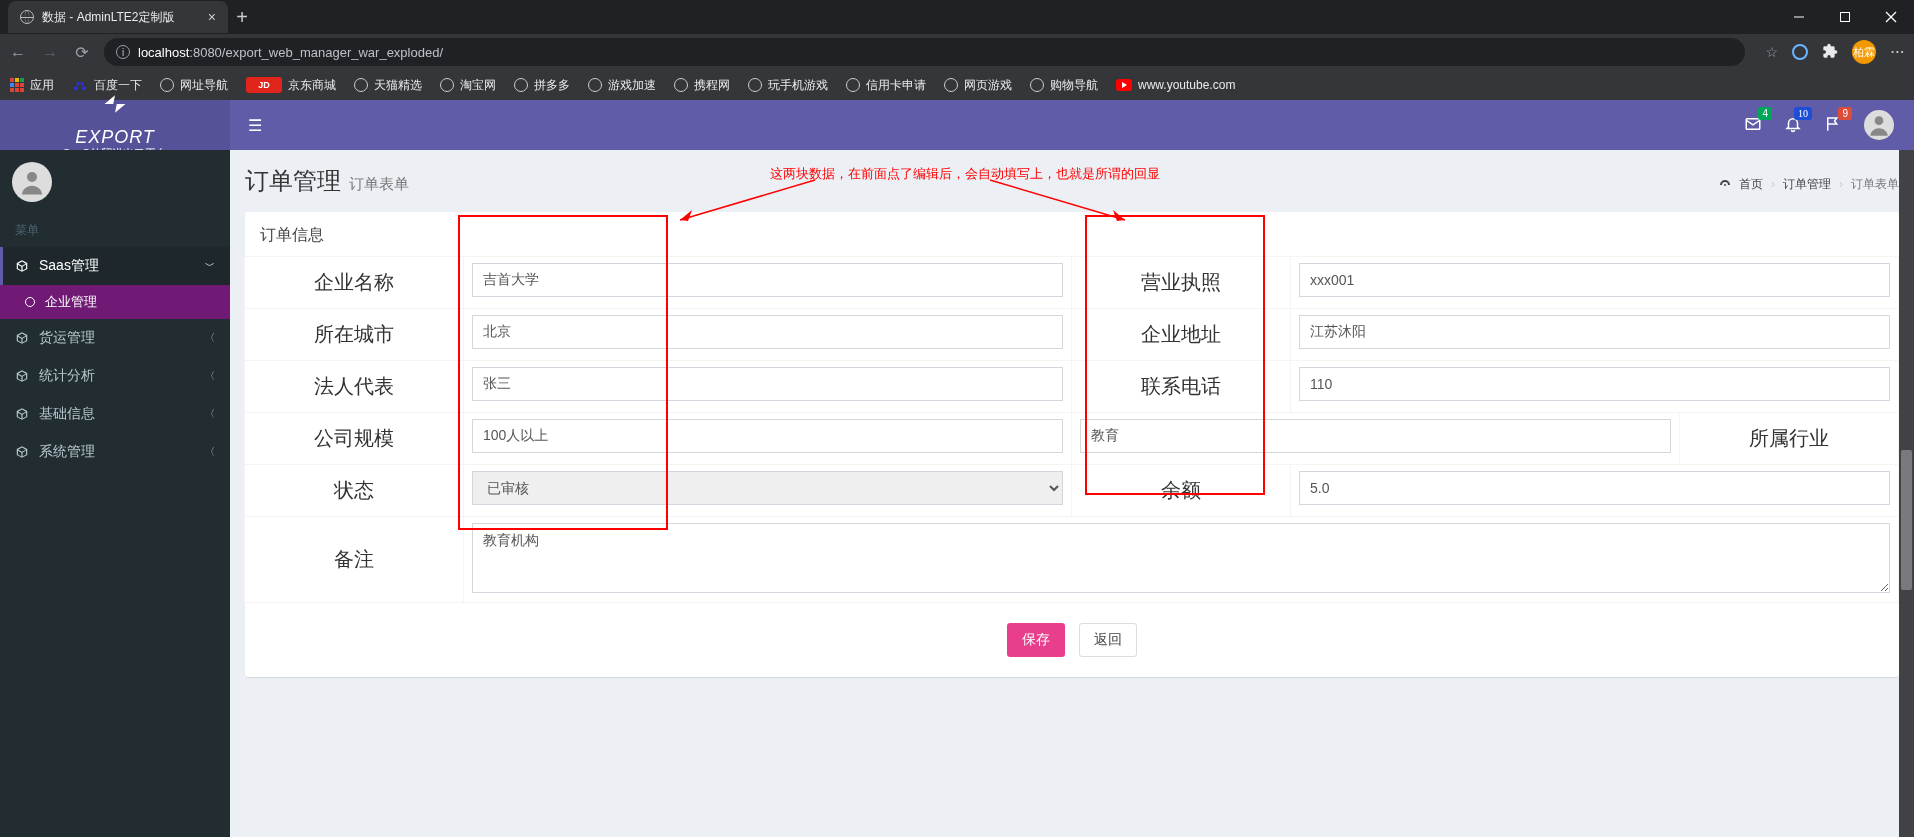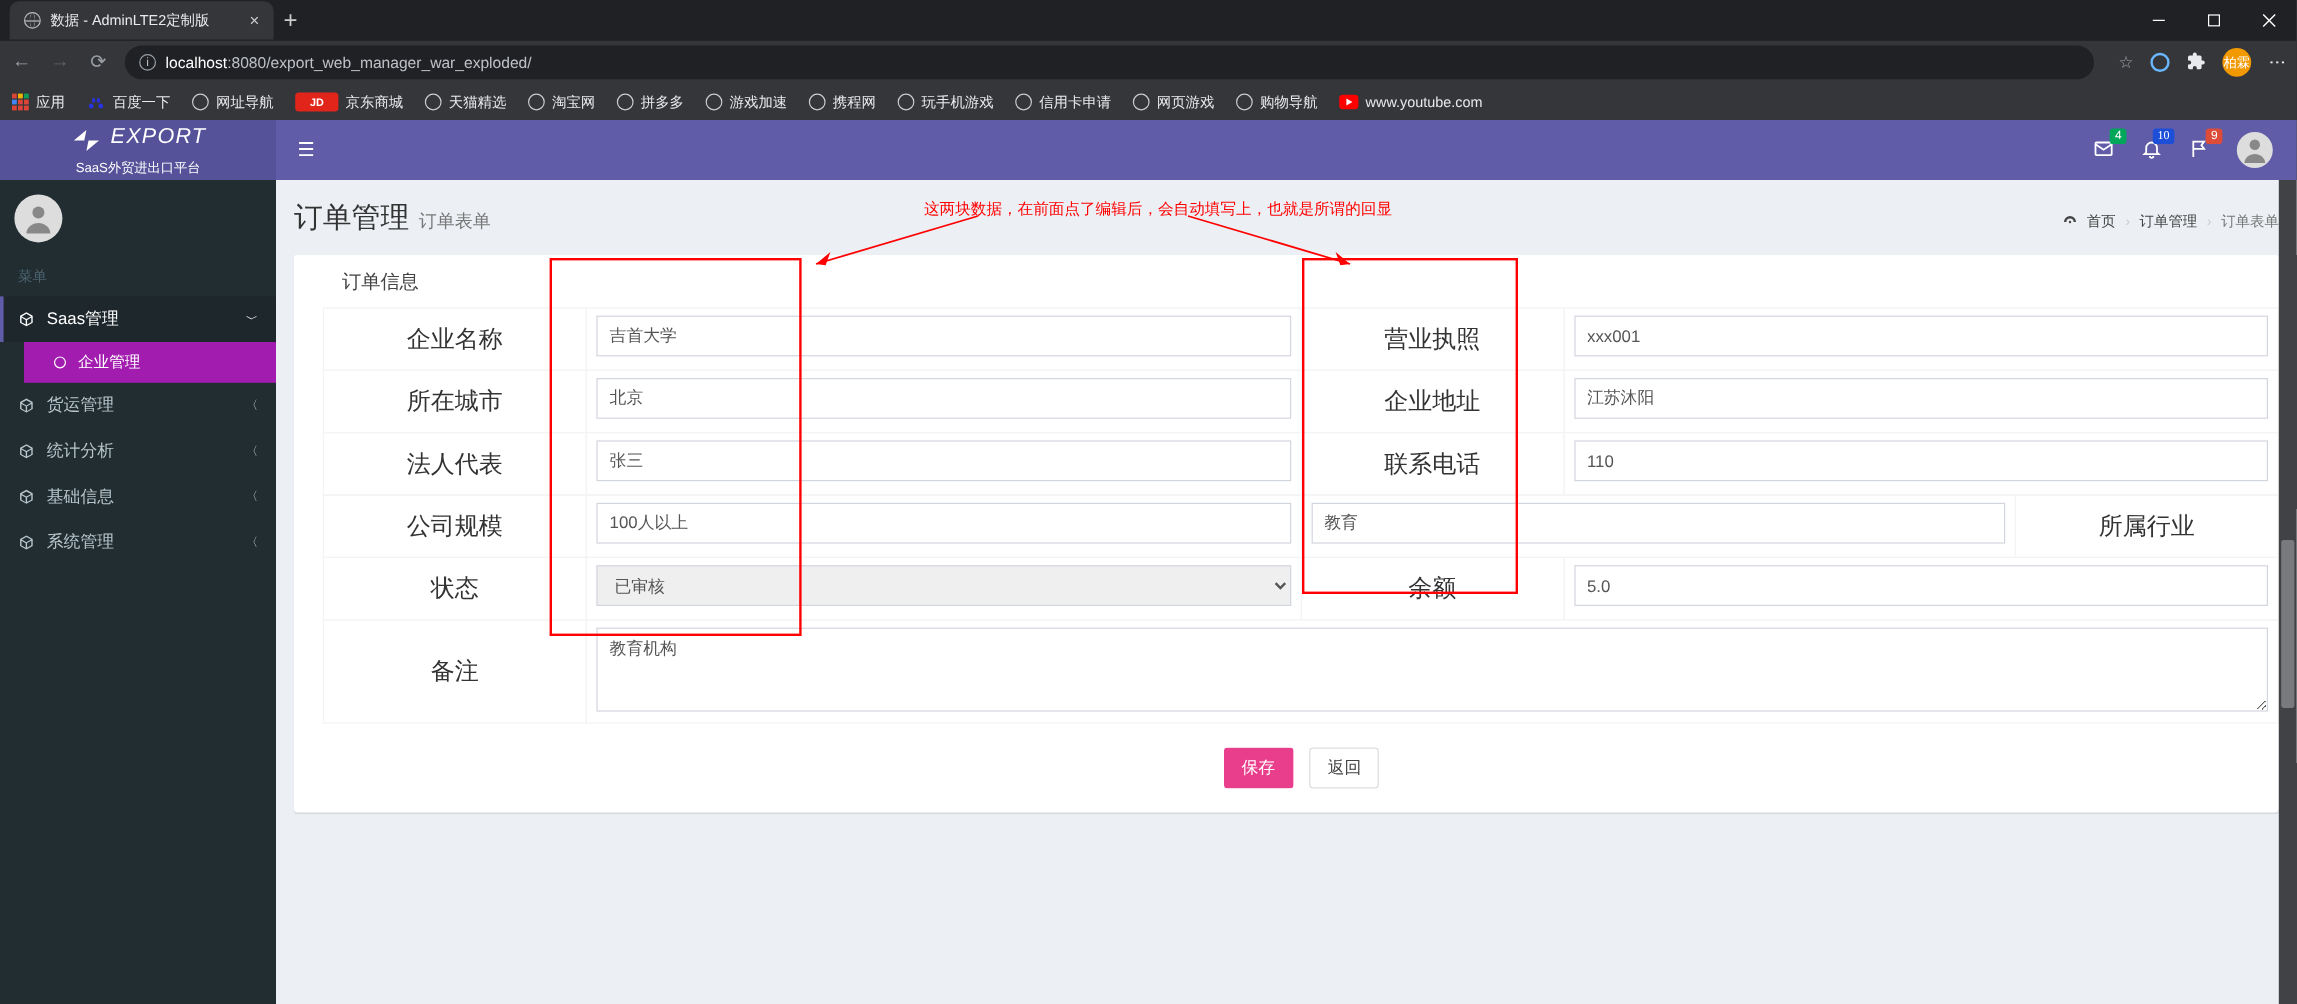--- a/index.html
+++ b/index.html
@@ -43,55 +43,55 @@
     .bm-yt { width: 16px; height: 12px; background: #ff0000; border-radius: 3px; position: relative; flex-shrink: 0; }
     .bm-yt::after { content: ""; position: absolute; left: 6px; top: 3px; border-left: 5px solid #fff; border-top: 3px solid transparent; border-bottom: 3px solid transparent; }
 
     
     .app { display: flex; height: calc(837px - 100px); }
     .sidebar { width: 230px; background: #222d32; color: #b8c7ce; flex-shrink: 0; display: flex; flex-direction: column; }
     .main { flex: 1; background: #ecf0f5; display: flex; flex-direction: column; overflow: hidden; position: relative; }
 
     .topbar { height: 50px; background: #605ca8; display: flex; align-items: center; }
     .logo { width: 230px; height: 50px; background: #555299; display: flex; align-items: center; justify-content: center; flex-direction: column; color: #fff; }
-    .logo-row { display: flex; gap: 6px; }
+    .logo-row { display: flex; align-items: center; gap: 6px; flex-direction: column; }
     .logo-arrow svg { width: 28px; height: 28px; }
     .logo-text { font-size: 18px; font-style: italic; letter-spacing: 1px; }
     .logo-sub { font-size: 11px; margin-top: -2px; }
     .hamburger { color: #fff; padding: 0 18px; font-size: 16px; cursor: pointer; }
     .topbar-right { margin-left: auto; display: flex; align-items: center; gap: 22px; padding-right: 20px; }
     .tb-icon { position: relative; color: #fff; cursor: pointer; }
     .badge { position: absolute; top: -8px; right: -10px; background: #00a65a; color: #fff; border-radius: 3px; font-size: 10px; padding: 1px 4px; }
     .badge.orange { background: #1d4ed8; font-family: Liberation Serif, serif; }
     .badge.red { background: #dd4b39; }
     .avatar { width: 30px; height: 30px; border-radius: 50%; background: #ddd; overflow: hidden; display: flex; align-items: center; justify-content: center; }
     .avatar svg { width: 26px; height: 26px; }
 
     .side-avatar { padding: 12px; }
     .side-avatar .circ { width: 40px; height: 40px; border-radius: 50%; background: #ddd; display: flex; align-items: center; justify-content: center; }
     .menu-header { padding: 8px 15px; color: #4b646f; font-size: 12px; }
     .menu-item { display: flex; align-items: center; padding: 10px 15px; cursor: pointer; gap: 10px; font-size: 14px; }
     .menu-item.active { background: #1e282c; color: #fff; border-left: 3px solid #605ca8; padding-left: 12px; }
     .menu-item .chev { margin-left: auto; font-size: 10px; }
-    .submenu { background: #a21caf; margin-left: 20px; }
+    .submenu { background: #701a75; }
     .submenu .menu-sub { display: flex; align-items: center; gap: 10px; padding: 8px 15px 8px 25px; font-size: 13px; cursor: pointer; }
     .submenu .menu-sub.on { color: #fff; }
     .sub-bullet { width: 10px; height: 10px; border: 1.5px solid currentColor; border-radius: 50%; flex-shrink:0; }
     .cube { width: 14px; height: 14px; flex-shrink: 0; }
 
     .content-header { padding: 15px; display: flex; align-items: baseline; }
     .content-header h1 { font-size: 24px; font-weight: 500; display: inline; }
     .content-header small { color: #777; margin-left: 8px; font-size: 15px; }
     .breadcrumb { margin-left: auto; display: flex; align-items: center; gap: 8px; color: #444; font-size: 12px; }
     .breadcrumb .sep { color: #ccc; }
     .breadcrumb a { color: #444; text-decoration: none; }
     .breadcrumb .last { color: #777; }
     .dash-icon { width: 12px; height: 10px; }
 
-    .box { background: #fff; border-top: 3px solid #fff; margin: 0 15px 15px; border-radius: 3px; box-shadow: 0 1px 1px rgba(0,0,0,0.1); padding-left: 25px; }
+    .box { background: #fff; border-top: 3px solid #fff; margin: 0 15px 15px; border-radius: 3px; box-shadow: 0 1px 1px rgba(0,0,0,0.1); }
     .box-header { padding: 10px 15px; border-bottom: 1px solid #f4f4f4; font-size: 16px; color: #444; }
     .form-row { display: flex; border-bottom: 0px solid #f4f4f4; }
     .form-cell { border: 1px solid #f4f4f4; margin: -1px 0 0 -1px; }
     .form-label { width: 220px; padding: 12px; text-align: center; color: #333; font-size: 20px; display: flex; align-items: center; justify-content: center; }
     .form-input { flex: 1; padding: 6px 8px; }
     .form-input input, .form-input select, .form-input textarea { width: 100%; height: 34px; border: 1px solid #d2d6de; padding: 0 10px; font-size: 14px; font-family: inherit; color: #555; }
     .form-input textarea { height: 70px; padding: 8px 10px; resize: vertical; }
 
     .buttons { text-align: center; padding: 20px 0; }
     .btn { display: inline-block; padding: 7px 14px; border-radius: 3px; font-size: 14px; cursor: pointer; border: 1px solid transparent; }

